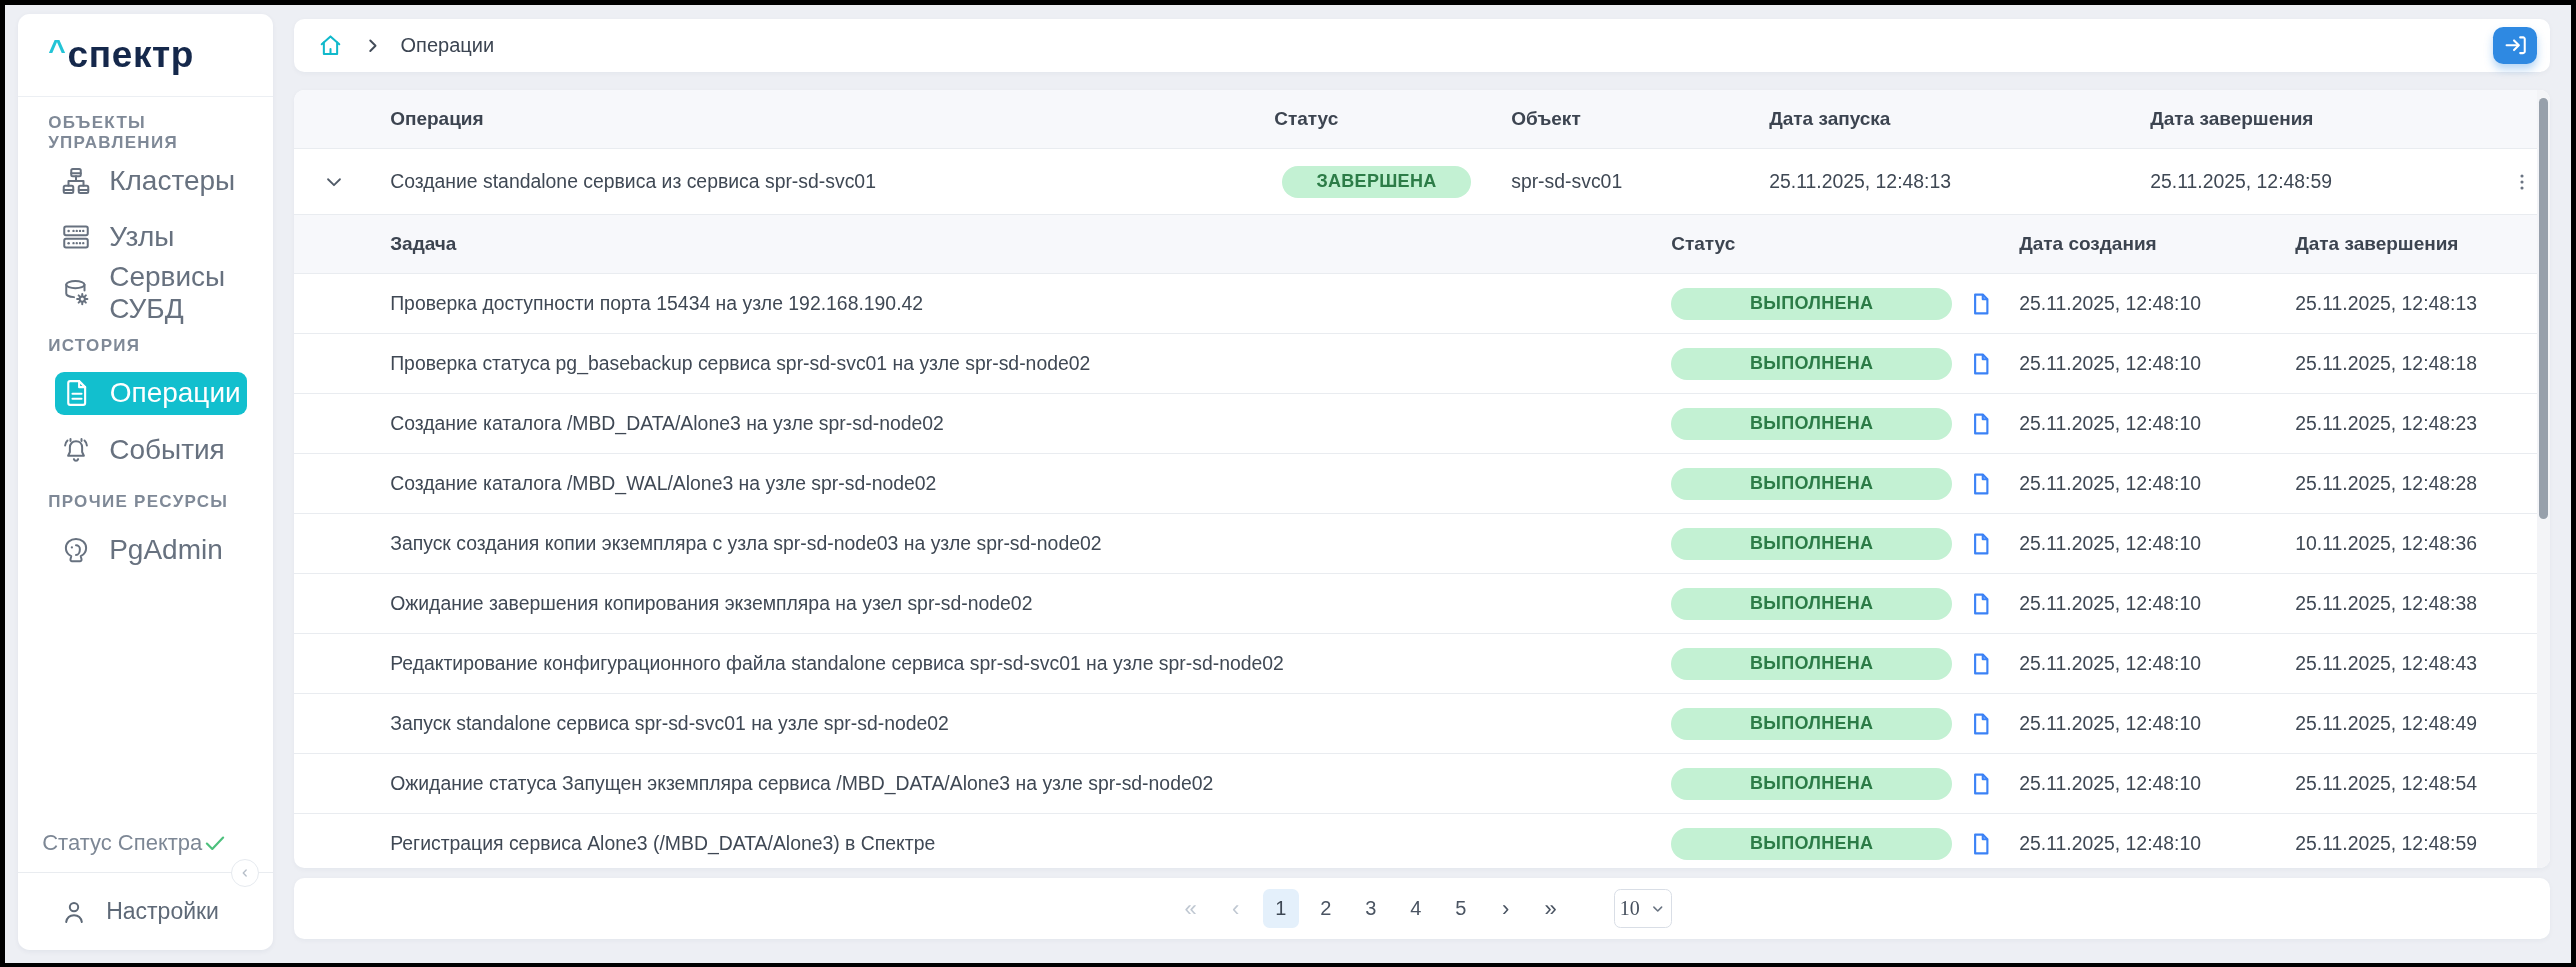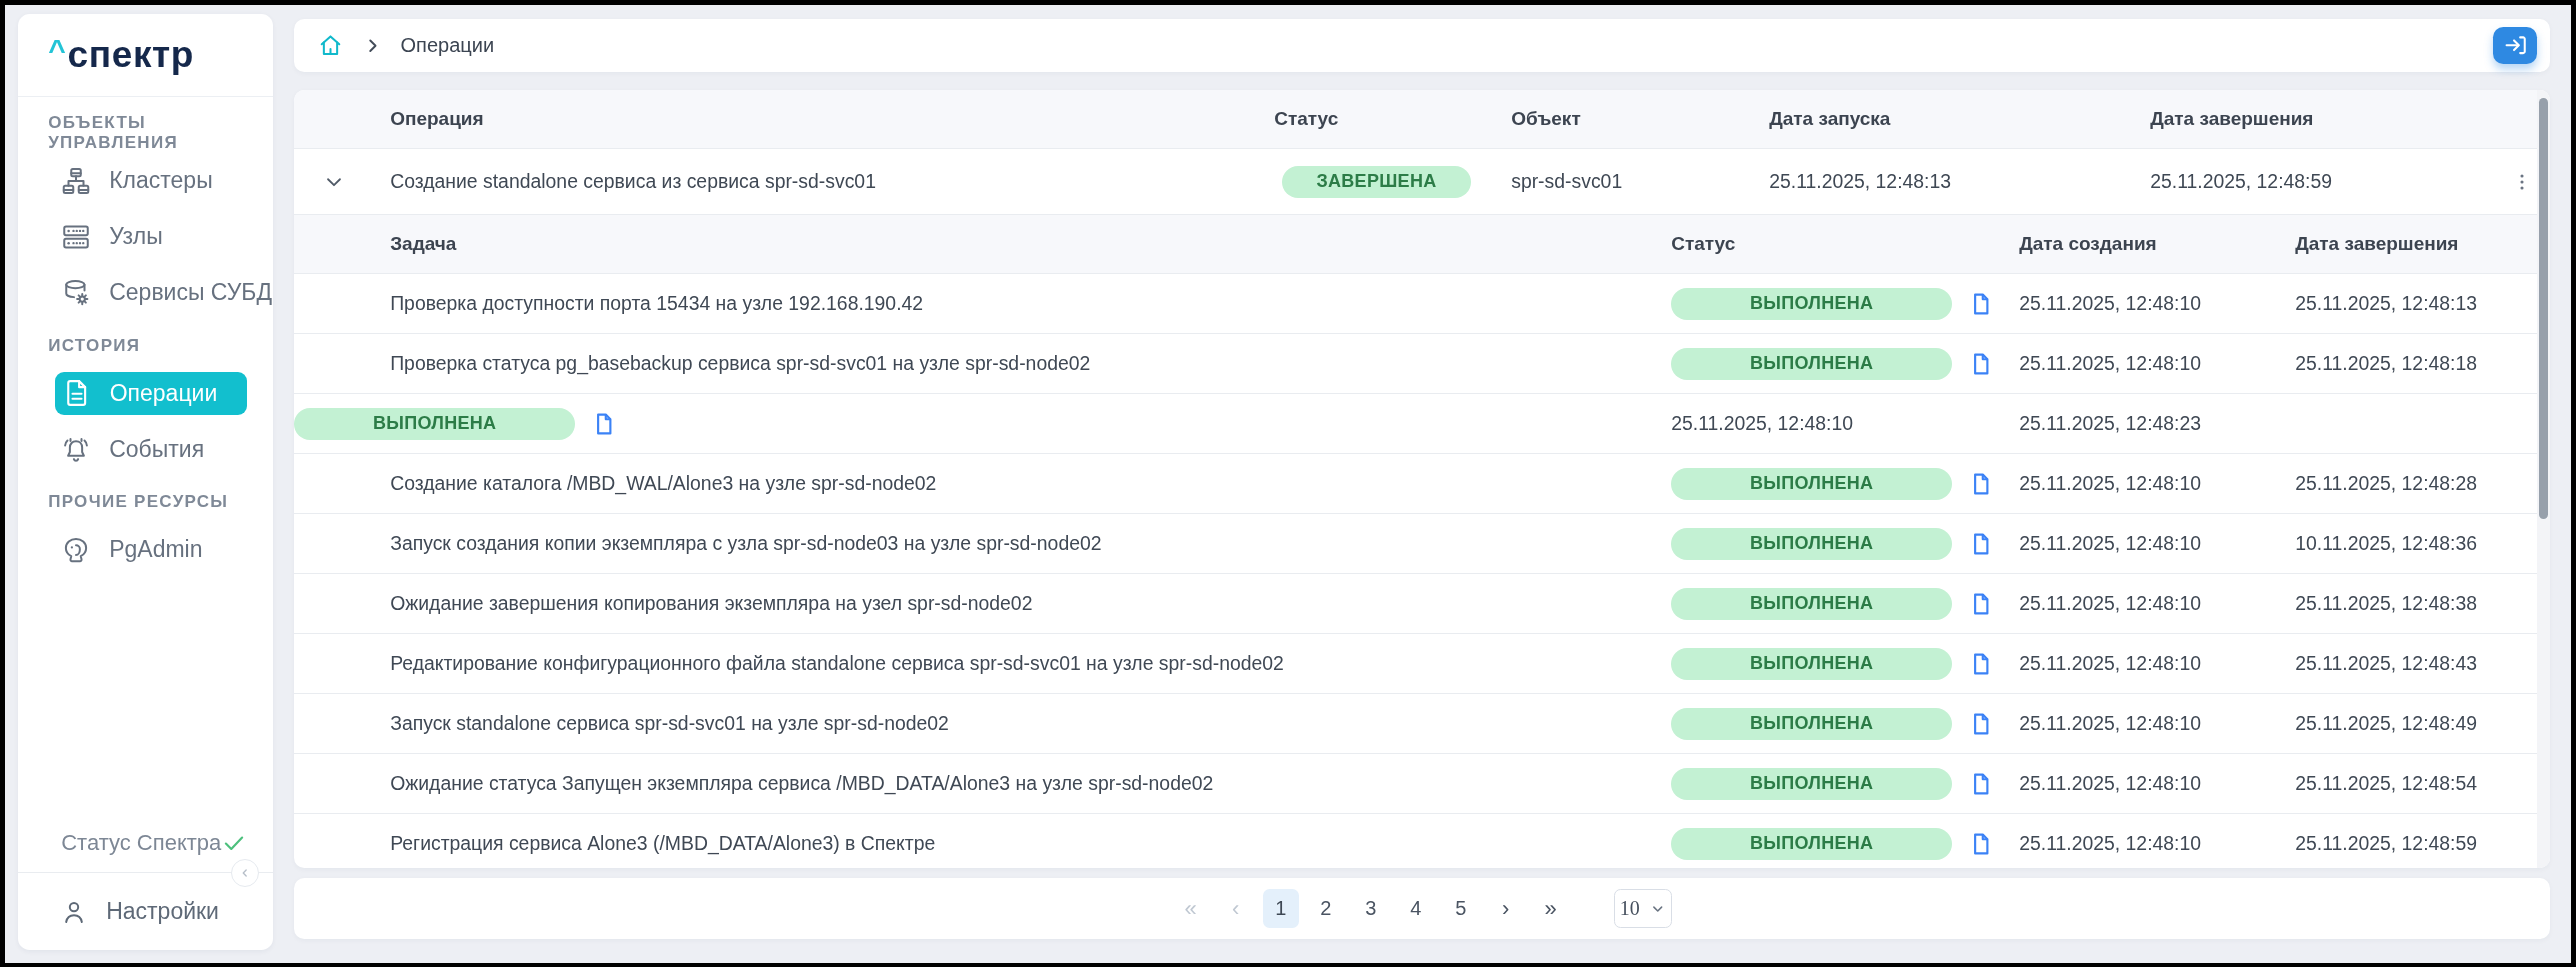--- a/index.html
+++ b/index.html
@@ -13,26 +13,26 @@
     background:#fff; border-radius:11.6px; box-shadow:0 1.3px 5.2px rgba(20,40,75,.05);
     display:flex; flex-direction:column; }
   .logo-row { height:83px; display:flex; align-items:center; padding-left:30px;
     border-bottom:1.3px solid #eceff3; }
   .logo-caret { color:#24c4d6; font-size:30px; font-weight:700; transform:translateY(-5.2px); margin-right:1.9px; }
   .logo-text { color:#15284b; font-size:37px; font-weight:700; letter-spacing:0.6px; }
   .nav { padding-top:11.6px; }
   .section-label { margin-top:5.2px; height:39px; display:flex; align-items:center;
     padding-left:30px; font-size:17px; font-weight:700; color:#7f8997; letter-spacing:1.3px; }
   .nav-item { height:56px; display:flex; align-items:center; gap:18px; padding-left:43px;
-    color:#67717f; font-size:23px; cursor:pointer; }
+    color:#67717f; font-size:28px; cursor:pointer; }
   .nav-item svg { width:30px; height:30px; flex:0 0 30px; }
   .nav-item.active { height:43px; margin:6.5px 26.5px 7px 37px; padding-left:6.5px;
     background:#12bfce; color:#fff; border-radius:9px; }
   .sidebar-bottom { margin-top:auto; }
-  .status-row { height:59px; display:flex; align-items:center; padding-left:43px;
+  .status-row { height:59px; display:flex; align-items:center; padding-left:24px;
     color:#7d8795; font-size:22px; }
   .status-row svg { width:26px; height:26px; }
   .sidebar-divider { position:relative; border-top:1.3px solid #e9ecf0; }
   .collapse-btn { position:absolute; right:14px; top:-14px; width:28px; height:28px;
     border-radius:50%; background:#fff; border:1.3px solid #e6eaef; color:#b7bfc9;
     display:flex; align-items:center; justify-content:center; cursor:pointer; }
   .collapse-btn svg { width:14px; height:14px; }
   .settings-row { height:77px; display:flex; align-items:center; gap:18px; padding-left:42px;
     color:#5e6977; font-size:23px; cursor:pointer; }
   .settings-row svg { width:28px; height:28px; }
@@ -312,20 +312,21 @@
                 <path d="M6 2.8h7.5l4.5 4.5V21.2H6z"></path>
                 <path d="M13.5 2.8V7.3H18"></path>
               </svg>
             </span>
       </div>
       <div>25.11.2025, 12:48:10</div>
       <div>25.11.2025, 12:48:18</div>
     </div>
 
     <div class="tasks-grid task-row">
+      <div class="pad-task">Создание каталога /MBD_DATA/Alone3 на узле spr-sd-node02</div>
       <div class="status-cell">
         <span class="badge task">ВЫПОЛНЕНА</span>
         <span class="doc-icon">
               <svg viewBox="0 0 24 24" fill="none" stroke="currentColor" stroke-width="2.1" stroke-linejoin="round">
                 <path d="M6 2.8h7.5l4.5 4.5V21.2H6z"></path>
                 <path d="M13.5 2.8V7.3H18"></path>
               </svg>
             </span>
       </div>
       <div>25.11.2025, 12:48:10</div>

